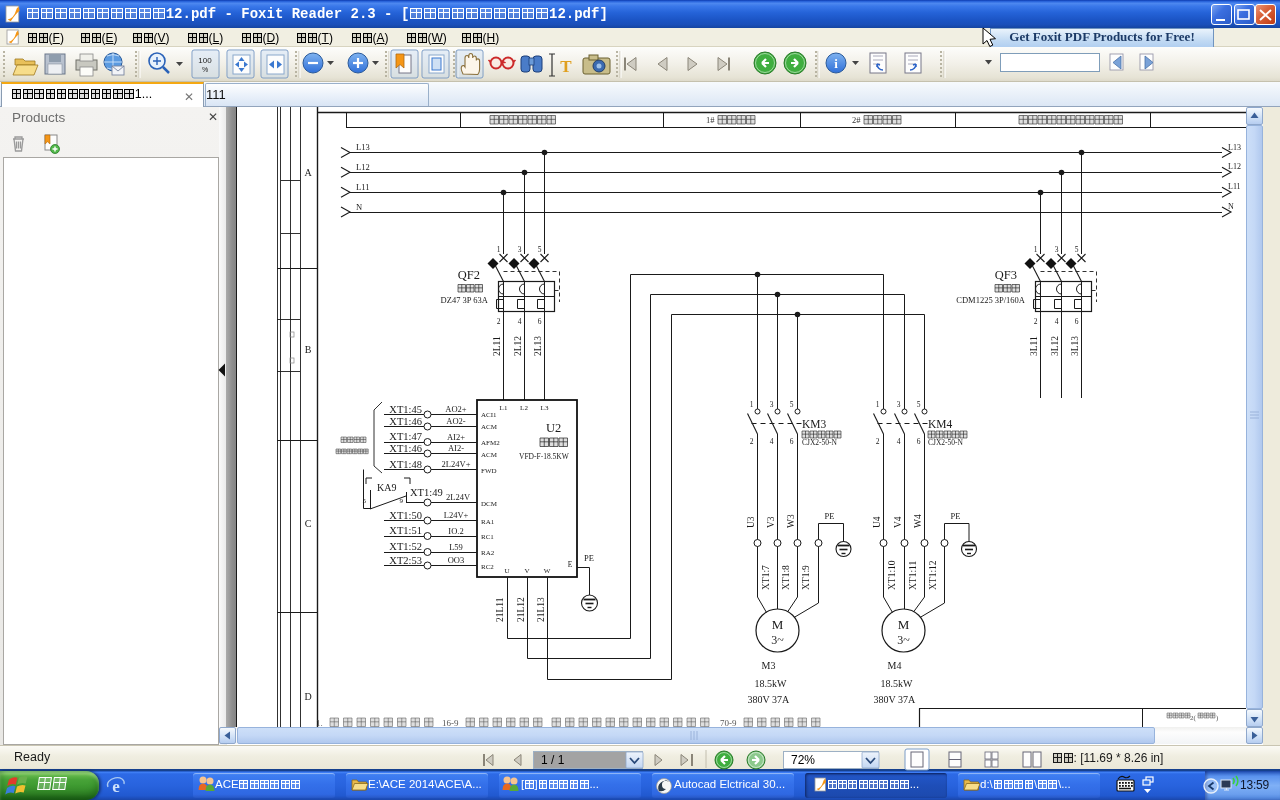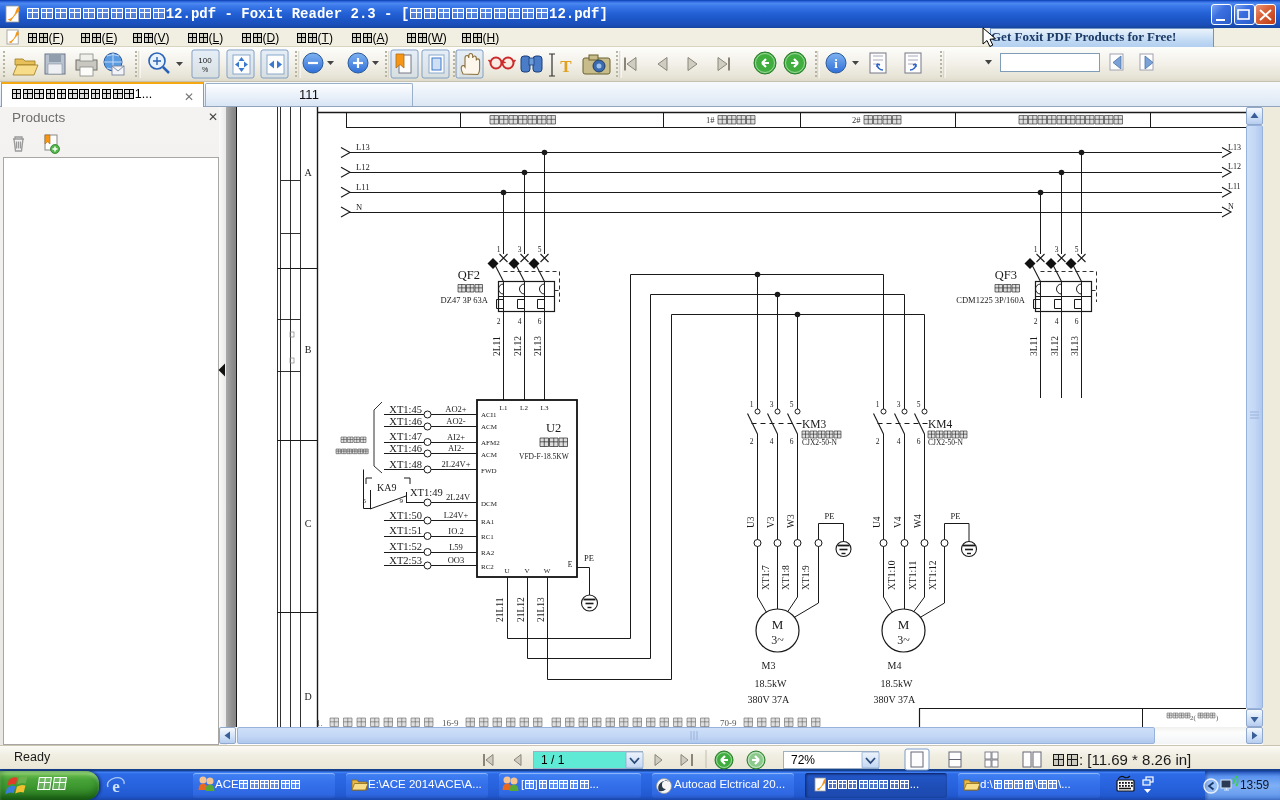--- a/index.html
+++ b/index.html
@@ -18,26 +18,26 @@
 <div class="a" style="left:0;top:28px;width:1280px;height:19px;background:#f1efe2;border-bottom:1px solid #d8d4c0"></div>
 <div class="a" style="left:27px;top:31px;font-size:12px;color:#000"><i class="g"></i><i class="g"></i>(<span style="text-decoration:underline">F</span>)</div>
 <div class="a" style="left:80px;top:31px;font-size:12px;color:#000"><i class="g"></i><i class="g"></i>(<span style="text-decoration:underline">E</span>)</div>
 <div class="a" style="left:132px;top:31px;font-size:12px;color:#000"><i class="g"></i><i class="g"></i>(<span style="text-decoration:underline">V</span>)</div>
 <div class="a" style="left:187px;top:31px;font-size:12px;color:#000"><i class="g"></i><i class="g"></i>(<span style="text-decoration:underline">L</span>)</div>
 <div class="a" style="left:241px;top:31px;font-size:12px;color:#000"><i class="g"></i><i class="g"></i>(<span style="text-decoration:underline">D</span>)</div>
 <div class="a" style="left:296px;top:31px;font-size:12px;color:#000"><i class="g"></i><i class="g"></i>(<span style="text-decoration:underline">T</span>)</div>
 <div class="a" style="left:351px;top:31px;font-size:12px;color:#000"><i class="g"></i><i class="g"></i>(<span style="text-decoration:underline">A</span>)</div>
 <div class="a" style="left:406px;top:31px;font-size:12px;color:#000"><i class="g"></i><i class="g"></i>(<span style="text-decoration:underline">W</span>)</div>
 <div class="a" style="left:461px;top:31px;font-size:12px;color:#000"><i class="g"></i><i class="g"></i>(<span style="text-decoration:underline">H</span>)</div>
-<div class="a" style="left:990px;top:28px;width:224px;height:21px;background:linear-gradient(180deg,#eaf3fc,#c2daf3 60%,#aecdf0);border:1px solid #7094bf;color:#1c3a66;font-family:'Liberation Serif',serif;font-weight:bold;font-size:13px;text-align:left;line-height:15px">Get Foxit PDF Products for Free!</div>
+<div class="a" style="left:990px;top:28px;width:224px;height:21px;background:linear-gradient(180deg,#eaf3fc,#c2daf3 60%,#aecdf0);border:1px solid #7094bf;color:#1c3a66;font-family:'Liberation Serif',serif;font-weight:bold;font-size:13px;text-align:center;line-height:15px">Get Foxit PDF Products for Free!</div>
 <div class="a" style="left:0;top:47px;width:1280px;height:35px;background:linear-gradient(180deg,#fdfdfb 0%,#f2f0e8 50%,#e6e3d5 90%,#dedacb 100%);border-bottom:1px solid #c5c1ae"></div>
 <div class="a" style="left:1000px;top:56px;font-size:12px;color:#111">Find:</div>
 <div class="a" style="left:1000px;top:53px;width:100px;height:19px;background:#fff;border:1px solid #7f9db9"></div>
 <div class="a" style="left:0;top:82px;width:1280px;height:25px;background:linear-gradient(180deg,#f7fafd,#dce7f5);border-bottom:1px solid #92a4bc"></div>
-<div class="a" style="left:205px;top:83px;width:208px;height:23px;background:linear-gradient(180deg,#fdfeff,#d9e5f5);border:1px solid #9ab0ca;border-bottom:none;border-radius:2px 2px 0 0;text-align:center;font-size:13px;color:#111;line-height:22px">111</div>
+<div class="a" style="left:205px;top:83px;width:224px;height:23px;background:linear-gradient(180deg,#fdfeff,#d9e5f5);border:1px solid #9ab0ca;border-bottom:none;border-radius:2px 2px 0 0;font-size:13px;color:#111;line-height:22px">111</div>
 <div class="a" style="left:1px;top:82px;width:203px;height:25px;background:#fff;border:1px solid #8a9cb2;border-bottom:none;border-top:2px solid #f4a812;font-size:12.5px;color:#000;line-height:21px"><span style="margin-left:9px"><i class="g"></i><i class="g"></i><i class="g"></i><i class="g"></i><i class="g"></i><i class="g"></i><i class="g"></i><i class="g"></i><i class="g"></i><i class="g"></i><i class="g"></i>1...</span><span style="position:absolute;right:9px;top:3px;color:#777;font-size:12px">✕</span></div>
 <div class="a" style="left:0;top:107px;width:227px;height:638px;background:linear-gradient(180deg,#f4f3f1,#e9e8e5)"></div>
 <div class="a" style="left:12px;top:110px;font-size:13.5px;color:#6e6e6e">Products</div>
 <div class="a" style="left:208px;top:110px;font-size:12px;color:#444">✕</div>
 <div class="a" style="left:3px;top:157px;width:216px;height:588px;background:#fff;border:1px solid #a9a7a3"></div>
 <div class="a" style="left:219px;top:107px;width:8px;height:638px;background:linear-gradient(90deg,#fafafa,#e8e8e8)"></div>
 <div class="a" style="left:227px;top:107px;width:1019px;height:620px;background:#8f8f8f"></div>
 <div class="a" style="left:226px;top:107px;width:10px;height:620px;background:linear-gradient(90deg,#ababab,#8f8f8f 60%,#858585)"></div>
 <div class="a" style="left:236px;top:107px;width:1px;height:620px;background:#1a1a1a"></div>
 <div class="a" style="left:237px;top:107px;width:1009px;height:620px;background:#fff"></div>
@@ -46,37 +46,37 @@
 <div class="a" style="left:1246px;top:107px;width:17px;height:18px;background:linear-gradient(180deg,#f5f9fd,#cfe0f6 60%,#b6cdf0);border:1px solid #8fa8cc;border-radius:2px"></div>
 <div class="a" style="left:1246px;top:709px;width:17px;height:18px;background:linear-gradient(180deg,#f5f9fd,#cfe0f6 60%,#b6cdf0);border:1px solid #8fa8cc;border-radius:2px"></div>
 <div class="a" style="left:219px;top:727px;width:1044px;height:17px;background:linear-gradient(180deg,#f0f0ee,#fdfdfd 30%,#f2f4f6)"></div>
 <div class="a" style="left:237px;top:727px;width:918px;height:17px;background:linear-gradient(180deg,#cddff8,#c4d8f6 50%,#b0c8ee);border:1px solid #97b3dc;border-radius:2px"></div>
 <div class="a" style="left:219px;top:727px;width:17px;height:17px;background:linear-gradient(180deg,#f5f9fd,#cfe0f6 60%,#b6cdf0);border:1px solid #8fa8cc;border-radius:2px"></div>
 <div class="a" style="left:1246px;top:727px;width:17px;height:17px;background:linear-gradient(180deg,#f5f9fd,#cfe0f6 60%,#b6cdf0);border:1px solid #8fa8cc;border-radius:2px"></div>
 <div class="a" style="left:1263px;top:107px;width:17px;height:638px;background:#eeebdc"></div>
 <div class="a" style="left:0;top:745px;width:1280px;height:26px;background:linear-gradient(180deg,#fbfaf5,#f0eee1 40%,#e9e6d6);border-top:1px solid #c9c5b2"></div>
 <div class="a" style="left:14px;top:750px;font-size:12.5px;color:#1a1a1a">Ready</div>
 <div class="a" style="left:0;top:769px;width:1280px;height:2px;background:#16418e"></div>
-<div class="a" style="left:533px;top:751px;width:110px;height:18px;background:#5eead4;border:1px solid #9db0c4;font-size:12px;color:#000;line-height:16px"><span style="margin-left:7px">1 / 1</span></div>
+<div class="a" style="left:533px;top:751px;width:110px;height:18px;background:#a3a3a3;border:1px solid #9db0c4;font-size:12px;color:#000;line-height:16px"><span style="margin-left:7px">1 / 1</span></div>
 <div class="a" style="left:783px;top:751px;width:96px;height:18px;background:#fff;border:1px solid #9db0c4;font-size:12px;color:#000;line-height:16px"><span style="margin-left:7px">72%</span></div>
-<div class="a" style="left:1052px;top:751px;font-size:15px;color:#1a1a1a"><i class="g"></i><i class="g"></i>: [11.69 * 8.26 in]</div>
+<div class="a" style="left:1052px;top:751px;font-size:12px;color:#1a1a1a"><i class="g"></i><i class="g"></i>: [11.69 * 8.26 in]</div>
 <div class="a" style="left:0;top:771px;width:1280px;height:29px;background:linear-gradient(180deg,#1e52b9 0%,#3e7ef5 5%,#2d6ae6 10%,#2863de 50%,#2159d0 85%,#1d4fbd 93%,#1a47ab 100%)"></div>
 <div class="a wt" style="left:0;top:771px;width:99px;height:29px;border-radius:0 13px 13px 0;background:linear-gradient(180deg,#2d7e26 0%,#6abc4f 10%,#48a338 30%,#3d9930 55%,#358b29 80%,#246e1d 100%);box-shadow:inset 0 -5px 8px rgba(0,50,0,.45),inset 0 3px 3px rgba(220,255,190,.45),2px 0 3px rgba(0,0,0,.45)">
 <span style="position:absolute;left:37px;top:3px;color:#fff;font-size:17px;font-weight:bold;font-style:italic;transform:skewX(-8deg);text-shadow:1px 2px 2px rgba(0,0,0,.55)"><i class="g"></i><i class="g"></i></span>
   </div>
 <div class="a wt" style="left:193px;top:773px;width:142px;height:25px;border-radius:3px;background:linear-gradient(180deg,#5591f4 0%,#3e7ef2 8%,#3470ea 45%,#2f68e2 85%,#2a5dd0 95%,#2556c2 100%);box-shadow:inset 0 1px 0 rgba(255,255,255,.35)"></div>
 <div class="a wt" style="left:346px;top:773px;width:142px;height:25px;border-radius:3px;background:linear-gradient(180deg,#5591f4 0%,#3e7ef2 8%,#3470ea 45%,#2f68e2 85%,#2a5dd0 95%,#2556c2 100%);box-shadow:inset 0 1px 0 rgba(255,255,255,.35)"></div>
 <div class="a wt" style="left:499px;top:773px;width:142px;height:25px;border-radius:3px;background:linear-gradient(180deg,#5591f4 0%,#3e7ef2 8%,#3470ea 45%,#2f68e2 85%,#2a5dd0 95%,#2556c2 100%);box-shadow:inset 0 1px 0 rgba(255,255,255,.35)"></div>
 <div class="a wt" style="left:652px;top:773px;width:142px;height:25px;border-radius:3px;background:linear-gradient(180deg,#5591f4 0%,#3e7ef2 8%,#3470ea 45%,#2f68e2 85%,#2a5dd0 95%,#2556c2 100%);box-shadow:inset 0 1px 0 rgba(255,255,255,.35)"></div>
 <div class="a wt" style="left:805px;top:773px;width:142px;height:25px;border-radius:3px;background:linear-gradient(180deg,#1740a0,#2256c8 8%,#1e4eb8 50%,#1c49ad 100%);box-shadow:inset 1px 1px 3px rgba(0,0,20,.55)"></div>
 <div class="a wt" style="left:958px;top:773px;width:142px;height:25px;border-radius:3px;background:linear-gradient(180deg,#5591f4 0%,#3e7ef2 8%,#3470ea 45%,#2f68e2 85%,#2a5dd0 95%,#2556c2 100%);box-shadow:inset 0 1px 0 rgba(255,255,255,.35)"></div>
 <div class="a wt" style="left:215px;top:778px;width:118px;height:16px;overflow:hidden;color:#fff;font-size:11.5px;white-space:nowrap">ACE<i class="g"></i><i class="g"></i><i class="g"></i><i class="g"></i><i class="g"></i><i class="g"></i></div>
 <div class="a wt" style="left:368px;top:778px;width:118px;height:16px;overflow:hidden;color:#fff;font-size:11.5px;white-space:nowrap">E:\ACE 2014\ACE\A...</div>
 <div class="a wt" style="left:521px;top:778px;width:118px;height:16px;overflow:hidden;color:#fff;font-size:11.5px;white-space:nowrap">[<i class="g"></i>]<i class="g"></i><i class="g"></i><i class="g"></i><i class="g"></i><i class="g"></i>...</div>
-<div class="a wt" style="left:674px;top:778px;width:118px;height:16px;overflow:hidden;color:#fff;font-size:11.5px;white-space:nowrap">Autocad Elctrical 20...</div>
+<div class="a wt" style="left:674px;top:778px;width:118px;height:16px;overflow:hidden;color:#fff;font-size:11.5px;white-space:nowrap">Autocad Elctrical 30...</div>
 <div class="a wt" style="left:827px;top:778px;width:118px;height:16px;overflow:hidden;color:#fff;font-size:11.5px;white-space:nowrap"><i class="g"></i><i class="g"></i><i class="g"></i><i class="g"></i><i class="g"></i><i class="g"></i><i class="g"></i><i class="g"></i>...</div>
 <div class="a wt" style="left:980px;top:778px;width:118px;height:16px;overflow:hidden;color:#fff;font-size:11.5px;white-space:nowrap">d:\<i class="g"></i><i class="g"></i><i class="g"></i><i class="g"></i>\<i class="g"></i><i class="g"></i>\...</div>
 <div class="a" style="left:1205px;top:771px;width:75px;height:29px;background:linear-gradient(180deg,#2050b8 0%,#5a92ee 18%,#7fb0f6 50%,#6b9fee 80%,#4a7fd8 100%);box-shadow:inset 2px 0 3px rgba(0,0,60,.3)"></div>
 <div class="a wt" style="left:1240px;top:778px;color:#0f172a;font-size:12px;letter-spacing:-0.2px">13:59</div>
 <div class="a" style="left:237px;top:107px;width:1009px;height:620px;overflow:hidden"><svg width="1009" height="620" viewBox="237 107 1009 620">
       <line x1="277.5" y1="107" x2="277.5" y2="727" stroke="#1a1a1a" stroke-width="0.9"></line>
       <line x1="280.5" y1="107" x2="280.5" y2="727" stroke="#1a1a1a" stroke-width="0.9"></line>
       <line x1="290.5" y1="107" x2="290.5" y2="727" stroke="#1a1a1a" stroke-width="0.9"></line>
       <line x1="300.5" y1="107" x2="300.5" y2="727" stroke="#1a1a1a" stroke-width="0.9"></line>
       <line x1="317.5" y1="107" x2="317.5" y2="727" stroke="#1a1a1a" stroke-width="1.4"></line>

